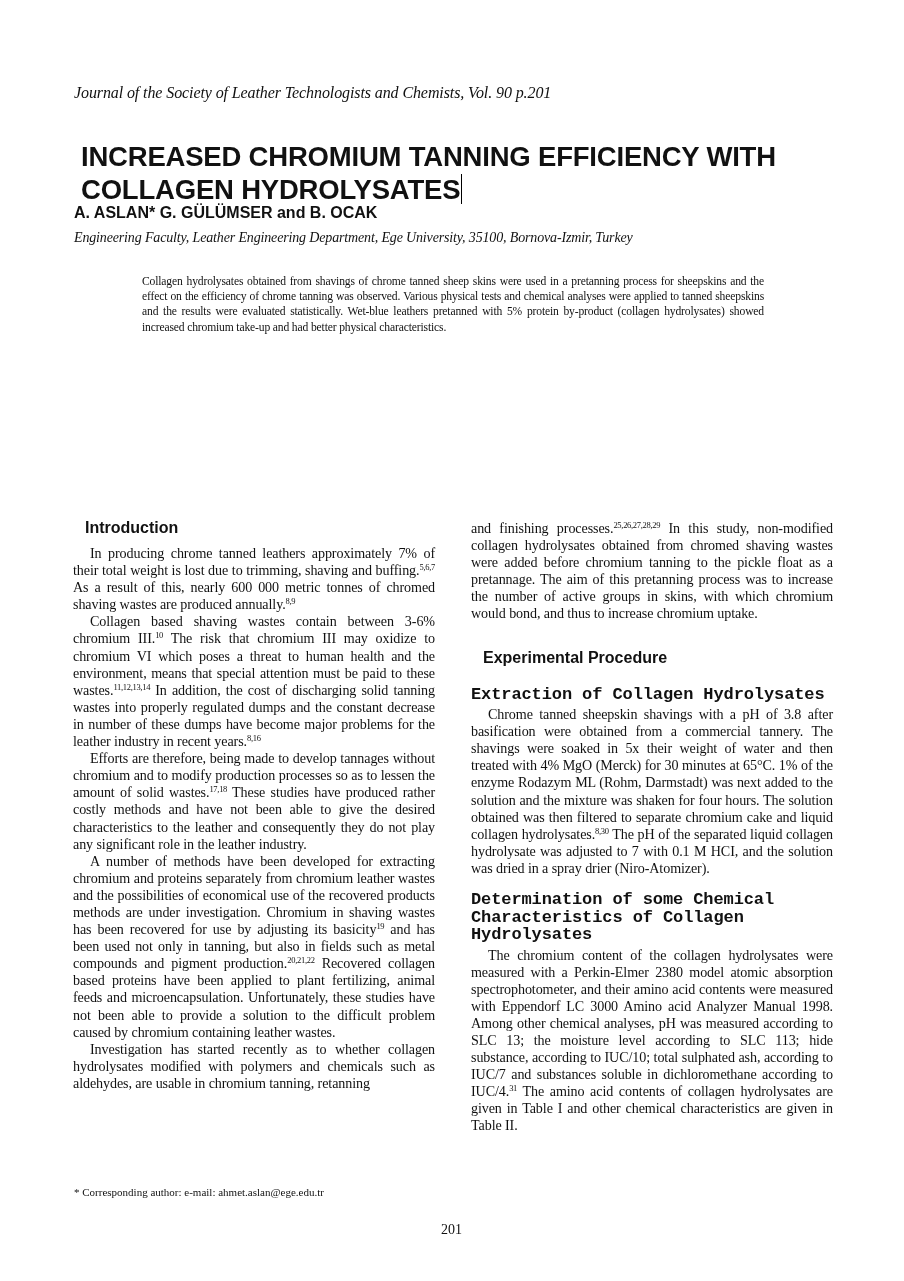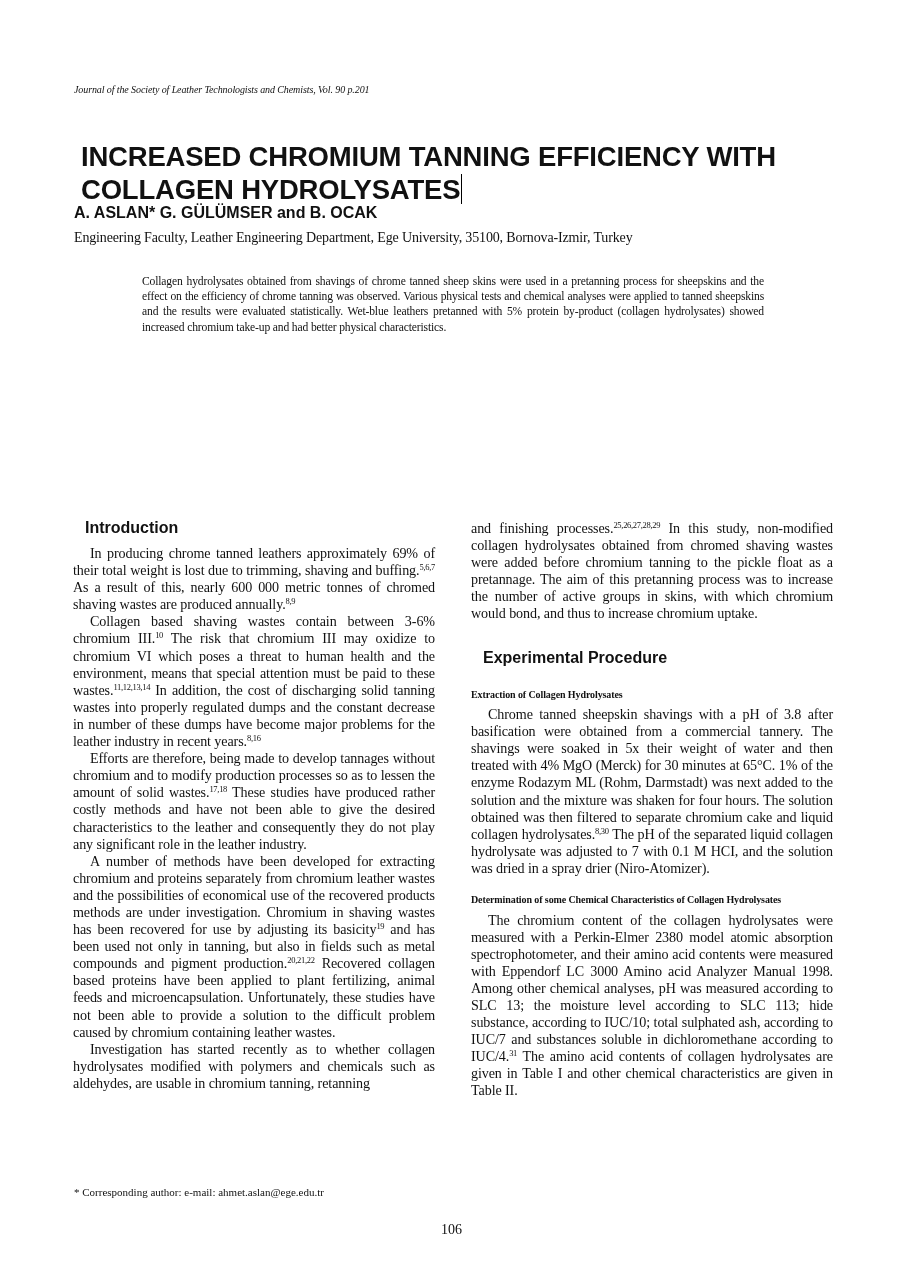--- a/index.html
+++ b/index.html
@@ -1,38 +1,38 @@
 <!DOCTYPE html>
 <html><head>
 <meta charset="utf-8">
 <style>
   html, body { margin: 0; padding: 0; background: #ffffff; }
   body { width: 904px; height: 1281px; position: relative; overflow: hidden; color: #111; }
 
-  .running-head { position: absolute; left: 74px; top: 84px; font-family: "Liberation Serif", serif; font-style: italic; font-size: 10px; letter-spacing: -0.1px; }
+  .running-head { position: absolute; left: 74px; top: 84px; font-family: "Liberation Serif", serif; font-style: italic; font-size: 16px; letter-spacing: -0.1px; }
 
   .title { position: absolute; left: 73px; top: 132px; width: 760px; font-family: "Liberation Sans", sans-serif; font-weight: bold; font-size: 27.5px; line-height: 33px; letter-spacing: -0.2px; margin: 8px; }
   .title .cursor { display: inline-block; width: 1px; height: 30px; background: #000; vertical-align: -5px; margin-left: 1px; }
 
   .authors { position: absolute; left: 74px; top: 204px; font-family: "Liberation Sans", sans-serif; font-weight: bold; font-size: 16px; }
-  .affiliation { position: absolute; left: 74px; top: 230px; font-family: "Liberation Serif", serif; font-size: 14px; letter-spacing: -0.15px; }
+  .affiliation { position: absolute; left: 74px; top: 230px; font-family: "Liberation Serif", serif; font-style: italic; font-size: 14px; letter-spacing: -0.15px; }
 
   .summary { position: absolute; left: 142px; top: 274px; width: 622px; font-family: "Liberation Serif", serif; font-size: 11.6px; line-height: 15.2px; }
   .summary-title { font-weight: bold; font-size: 12px; }
   .summary-text { text-align: justify; letter-spacing: -0.15px; }
 
   .col { position: absolute; top: 518px; width: 362px; font-family: "Liberation Serif", serif; font-size: 14.1px; line-height: 17.1px; text-align: justify; letter-spacing: -0.1px; }
   .col-left { left: 73px; }
   .col-right { left: 471px; top: 520px; }
   .col p { margin: 0; text-indent: 17px; }
   .col p.noindent { text-indent: 0; }
   sup { font-size: 8.5px; line-height: 0; vertical-align: 5px; letter-spacing: -0.3px; }
 
   .section-heading { font-family: "Liberation Sans", sans-serif; font-weight: bold; font-size: 16px; line-height: 20px; margin: 0 0 7px 12px; text-align: left; letter-spacing: 0; }
-  .sub-heading { font-weight: bold; font-size: 10px; line-height: 17.5px; margin: 0 0 3px 0; text-align: left; }
+  .sub-heading { font-weight: bold; font-size: 17px; line-height: 17.5px; margin: 0 0 3px 0; text-align: left; font-family: Liberation Mono, monospace; }
 
   .footnote { position: absolute; left: 74px; top: 1186px; font-family: Liberation Serif, serif; font-size: 11px; }
   .page-number { position: absolute; left: 441px; top: 1222px; font-family: "Liberation Serif", serif; font-size: 14px; }
 </style>
 </head>
 <body>
 
 <div class="running-head">Journal of the Society of Leather Technologists and Chemists, Vol. 90 p.201</div>
 
 <h1 class="title">
@@ -42,33 +42,33 @@
 
 <div class="authors">A. ASLAN* G. GÜLÜMSER and B. OCAK</div>
 <div class="affiliation">Engineering Faculty, Leather Engineering Department, Ege University, 35100, Bornova-Izmir, Turkey</div>
 
 <div class="summary">
   <div class="summary-text">Collagen hydrolysates obtained from shavings of chrome tanned sheep skins were used in a pretanning process for sheepskins and the effect on the efficiency of chrome tanning was observed. Various physical tests and chemical analyses were applied to tanned sheepskins and the results were evaluated statistically. Wet-blue leathers pretanned with 5% protein by-product (collagen hydrolysates) showed increased chromium take-up and had better physical characteristics.</div>
 </div>
 
 <div class="col col-left">
   <h2 class="section-heading">Introduction</h2>
-  <p><span>In producing chrome tanned leathers approximately 69% of their total weight is lost due to trimming, shaving and buffing.</span><sup>5,6,7</sup><span> As a result of this, nearly 600 000 metric tonnes of chromed shaving wastes are produced annually.</span><sup>8,9</sup></p>
+  <p><span>In producing chrome tanned leathers approximately 7% of their total weight is lost due to trimming, shaving and buffing.</span><sup>5,6,7</sup><span> As a result of this, nearly 600 000 metric tonnes of chromed shaving wastes are produced annually.</span><sup>8,9</sup></p>
   <p><span>Collagen based shaving wastes contain between 3-6% chromium III.</span><sup>10</sup><span> The risk that chromium III may oxidize to chromium VI which poses a threat to human health and the environment, means that special attention must be paid to these wastes.</span><sup>11,12,13,14</sup><span> In addition, the cost of discharging solid tanning wastes into properly regulated dumps and the constant decrease in number of these dumps have become major problems for the leather industry in recent years.</span><sup>8,16</sup></p>
   <p><span>Efforts are therefore, being made to develop tannages without chromium and to modify production processes so as to lessen the amount of solid wastes.</span><sup>17,18</sup><span> These studies have produced rather costly methods and have not been able to give the desired characteristics to the leather and consequently they do not play any significant role in the leather industry.</span></p>
   <p><span>A number of methods have been developed for extracting chromium and proteins separately from chromium leather wastes and the possibilities of economical use of the recovered products methods are under investigation. Chromium in shaving wastes has been recovered for use by adjusting its basicity</span><sup>19</sup><span> and has been used not only in tanning, but also in fields such as metal compounds and pigment production.</span><sup>20,21,22</sup><span> Recovered collagen based proteins have been applied to plant fertilizing, animal feeds and microencapsulation. Unfortunately, these studies have not been able to provide a solution to the difficult problem caused by chromium containing leather wastes.</span></p>
   <p><span>Investigation has started recently as to whether collagen hydrolysates modified with polymers and chemicals such as aldehydes, are usable in chromium tanning, retanning</span></p>
 </div>
 
 <div class="col col-right">
   <p class="noindent"><span>and finishing processes.</span><sup>25,26,27,28,29</sup><span> In this study, non-modified collagen hydrolysates obtained from chromed shaving wastes were added before chromium tanning to the pickle float as a pretannage. The aim of this pretanning process was to increase the number of active groups in skins, with which chromium would bond, and thus to increase chromium uptake.</span></p>
 
   <h2 class="section-heading" style="margin-top:25px; margin-bottom:18px;">Experimental Procedure</h2>
 
   <div class="sub-heading">Extraction of Collagen Hydrolysates</div>
   <p><span>Chrome tanned sheepskin shavings  with a pH of 3.8 after basification were obtained from a commercial tannery. The shavings were soaked in 5x their weight of water and then treated with 4% MgO (Merck) for 30 minutes at 65°C. 1% of the enzyme Rodazym ML (Rohm, Darmstadt) was next added to the solution and the mixture was shaken for four hours. The solution obtained was then filtered to separate chromium cake and liquid collagen hydrolysates.</span><sup>8,30</sup><span> The pH of the separated liquid collagen hydrolysate was adjusted to 7 with 0.1 M HCI, and the solution was dried in a spray drier (Niro-Atomizer).</span></p>
 
   <div class="sub-heading" style="margin-top:14px;">Determination of some Chemical Characteristics of Collagen Hydrolysates</div>
   <p><span>The chromium content of the collagen hydrolysates were measured with a Perkin-Elmer 2380 model atomic absorption spectrophotometer, and their amino acid contents were measured with Eppendorf LC 3000 Amino acid Analyzer Manual 1998. Among other chemical analyses, pH was measured according to SLC 13; the moisture level according to SLC 113; hide substance, according to IUC/10; total sulphated ash, according to IUC/7 and substances soluble in dichloromethane according to IUC/4.</span><sup>31</sup><span> The amino acid contents of collagen hydrolysates are given in Table I and other chemical characteristics are given in Table II.</span></p>
 </div>
 
 <div class="footnote">* Corresponding author: e-mail: ahmet.aslan@ege.edu.tr</div>
-<div class="page-number">106</div>
+<div class="page-number">201</div>
 
 </body></html>

